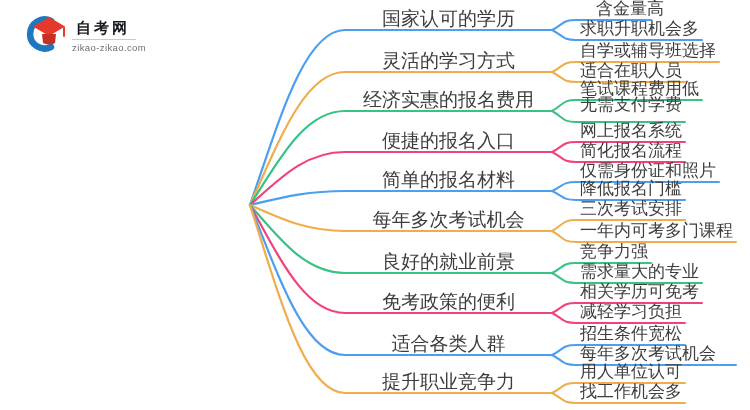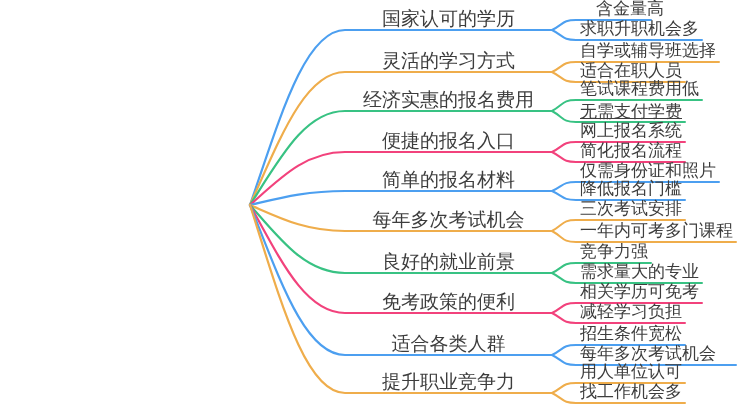--- a/index.html
+++ b/index.html
@@ -55,31 +55,42 @@
       <path d="M552,313 C564,307 562,303 576,303 L702,303" fill="none" stroke="#F2427C" stroke-width="2" stroke-linecap="round"></path>
       <path d="M552,313 C564,319 562,323 576,323 L685,323" fill="none" stroke="#F2427C" stroke-width="2" stroke-linecap="round"></path>
       <path d="M250,205 C280,280 305,355 345,355 L552,355" fill="none" stroke="#4C9FF0" stroke-width="2.2" stroke-linecap="round"></path>
       <path d="M552,355 C564,349 562,345 576,345 L685,345" fill="none" stroke="#4C9FF0" stroke-width="2" stroke-linecap="round"></path>
       <path d="M552,355 C564,361 562,365 576,365 L736,365" fill="none" stroke="#4C9FF0" stroke-width="2" stroke-linecap="round"></path>
       <path d="M250,205 C280,299 305,393 345,393 L552,393" fill="none" stroke="#EFAD4B" stroke-width="2.2" stroke-linecap="round"></path>
       <path d="M552,393 C564,387 562,383 576,383 L685,383" fill="none" stroke="#EFAD4B" stroke-width="2" stroke-linecap="round"></path>
       <path d="M552,393 C564,399 562,403 576,403 L685,403" fill="none" stroke="#EFAD4B" stroke-width="2" stroke-linecap="round"></path>
     </svg>
 
+  <div class="logo">
+    <svg class="logo-icon" width="48" height="46" viewBox="0 0 48 46">
+      <path d="M 29 11 A 14.5 14.5 0 1 0 29 37" fill="none" stroke="#1E78C0" stroke-width="6.5" stroke-linecap="round"></path>
+      <polygon points="27,7 43,16.5 27,26 11,16.5" fill="#E6392E"></polygon>
+      <path d="M 20 24 L 34 24 L 33 33 Q 27 36 21 33 Z" fill="#C62F26"></path>
+      <line x1="42" y1="17.5" x2="42" y2="26" stroke="#E6392E" stroke-width="2" stroke-linecap="round"></line>
+    </svg>
+    <div class="logo-title">自考网</div>
+    <div class="logo-divider"></div>
+    <div class="logo-domain">zikao-zikao.com</div>
+  </div>
 
 
   <div id="nodes">
       <div class="leaf-label" style="left: 596px; top: -1px;">含金量高</div>
       <div class="leaf-label" style="left: 580px; top: 19px;">求职升职机会多</div>
       <div class="main-label" style="left: 345px; width: 207px; top: 10px;">国家认可的学历</div>
       <div class="leaf-label" style="left: 580px; top: 41px;">自学或辅导班选择</div>
       <div class="leaf-label" style="left: 580px; top: 61px;">适合在职人员</div>
       <div class="main-label" style="left: 345px; width: 207px; top: 52px;">灵活的学习方式</div>
       <div class="leaf-label" style="left: 580px; top: 79px;">笔试课程费用低</div>
-      <div class="leaf-label" style="left: 580px; top: 102px; text-decoration: underline;">无需支付学费</div>
+      <div class="leaf-label" style="left: 580px; top: 95px;">无需支付学费</div>
       <div class="main-label" style="left: 345px; width: 207px; top: 91px;">经济实惠的报名费用</div>
       <div class="leaf-label" style="left: 580px; top: 121px;">网上报名系统</div>
       <div class="leaf-label" style="left: 580px; top: 141px;">简化报名流程</div>
       <div class="main-label" style="left: 345px; width: 207px; top: 132px;">便捷的报名入口</div>
       <div class="leaf-label" style="left: 580px; top: 161px;">仅需身份证和照片</div>
       <div class="leaf-label" style="left: 580px; top: 179px;">降低报名门槛</div>
       <div class="main-label" style="left: 345px; width: 207px; top: 171px;">简单的报名材料</div>
       <div class="leaf-label" style="left: 580px; top: 199px;">三次考试安排</div>
       <div class="leaf-label" style="left: 580px; top: 221px;">一年内可考多门课程</div>
       <div class="main-label" style="left: 345px; width: 207px; top: 211px;">每年多次考试机会</div>

